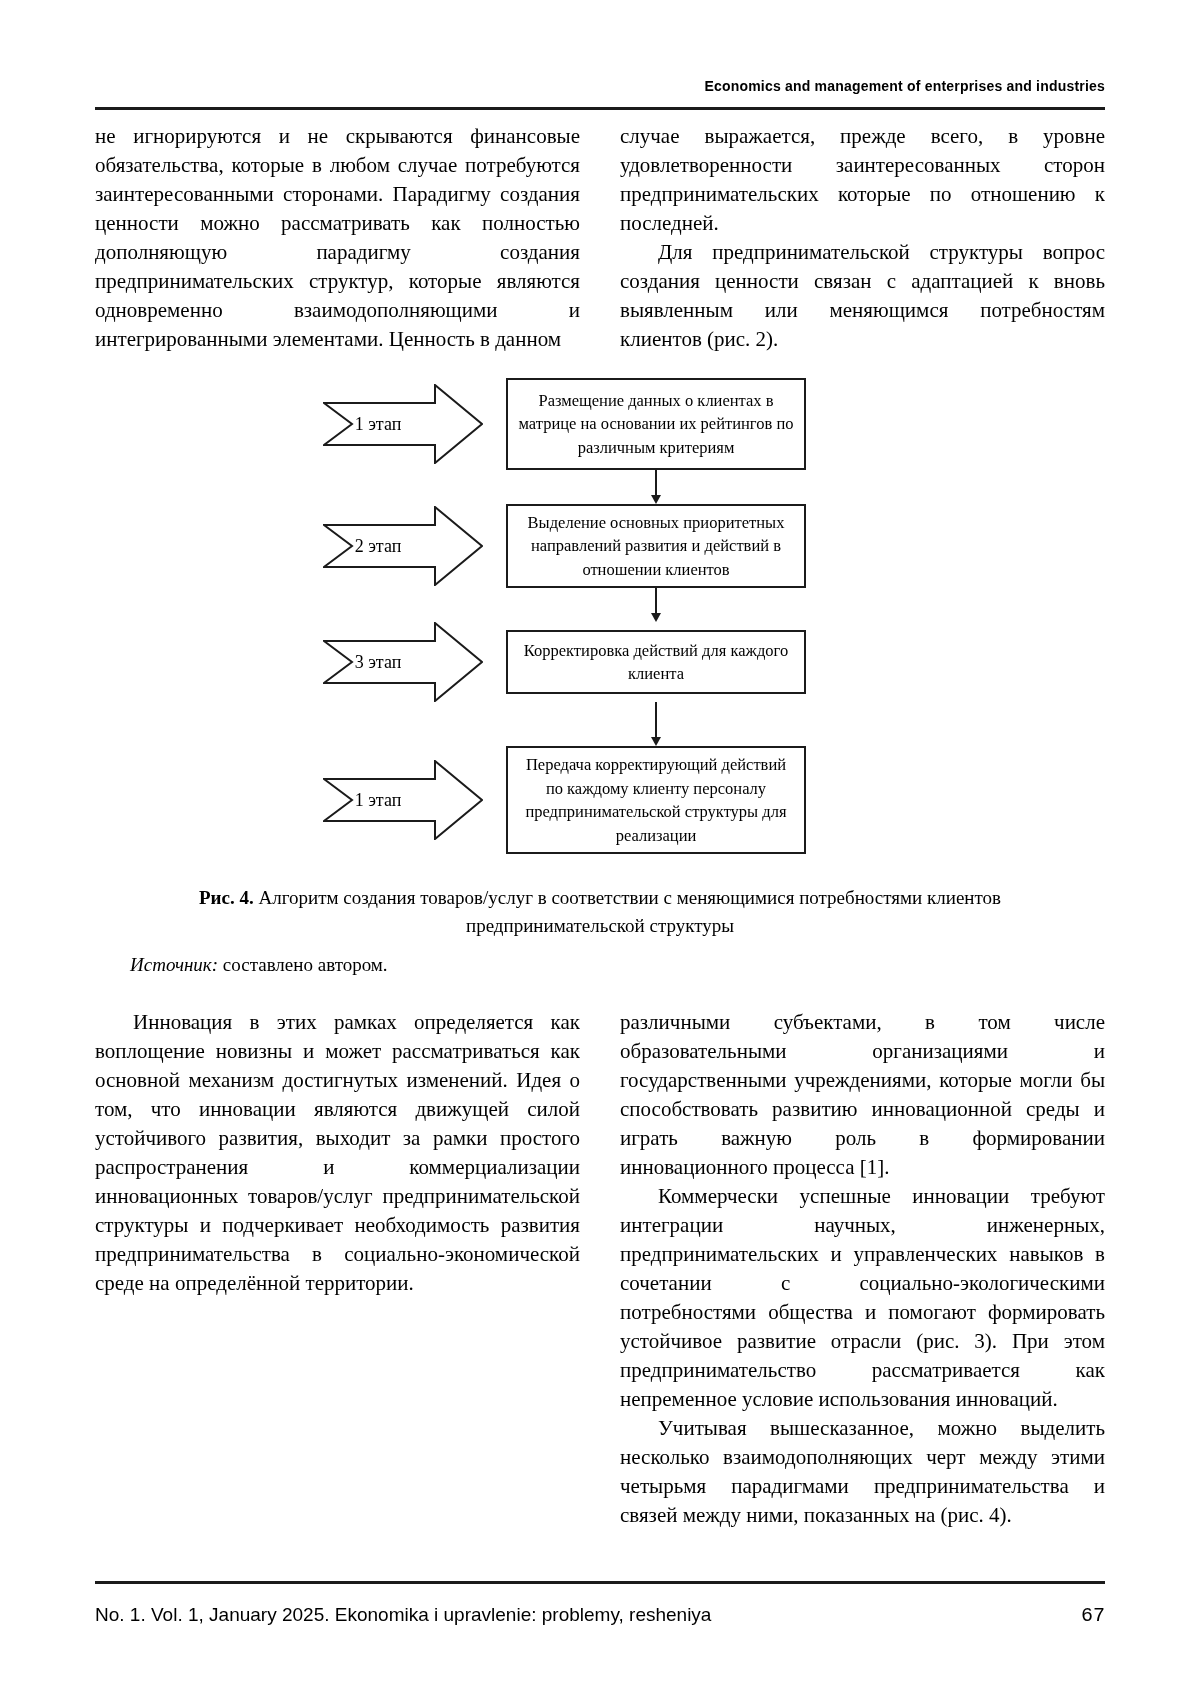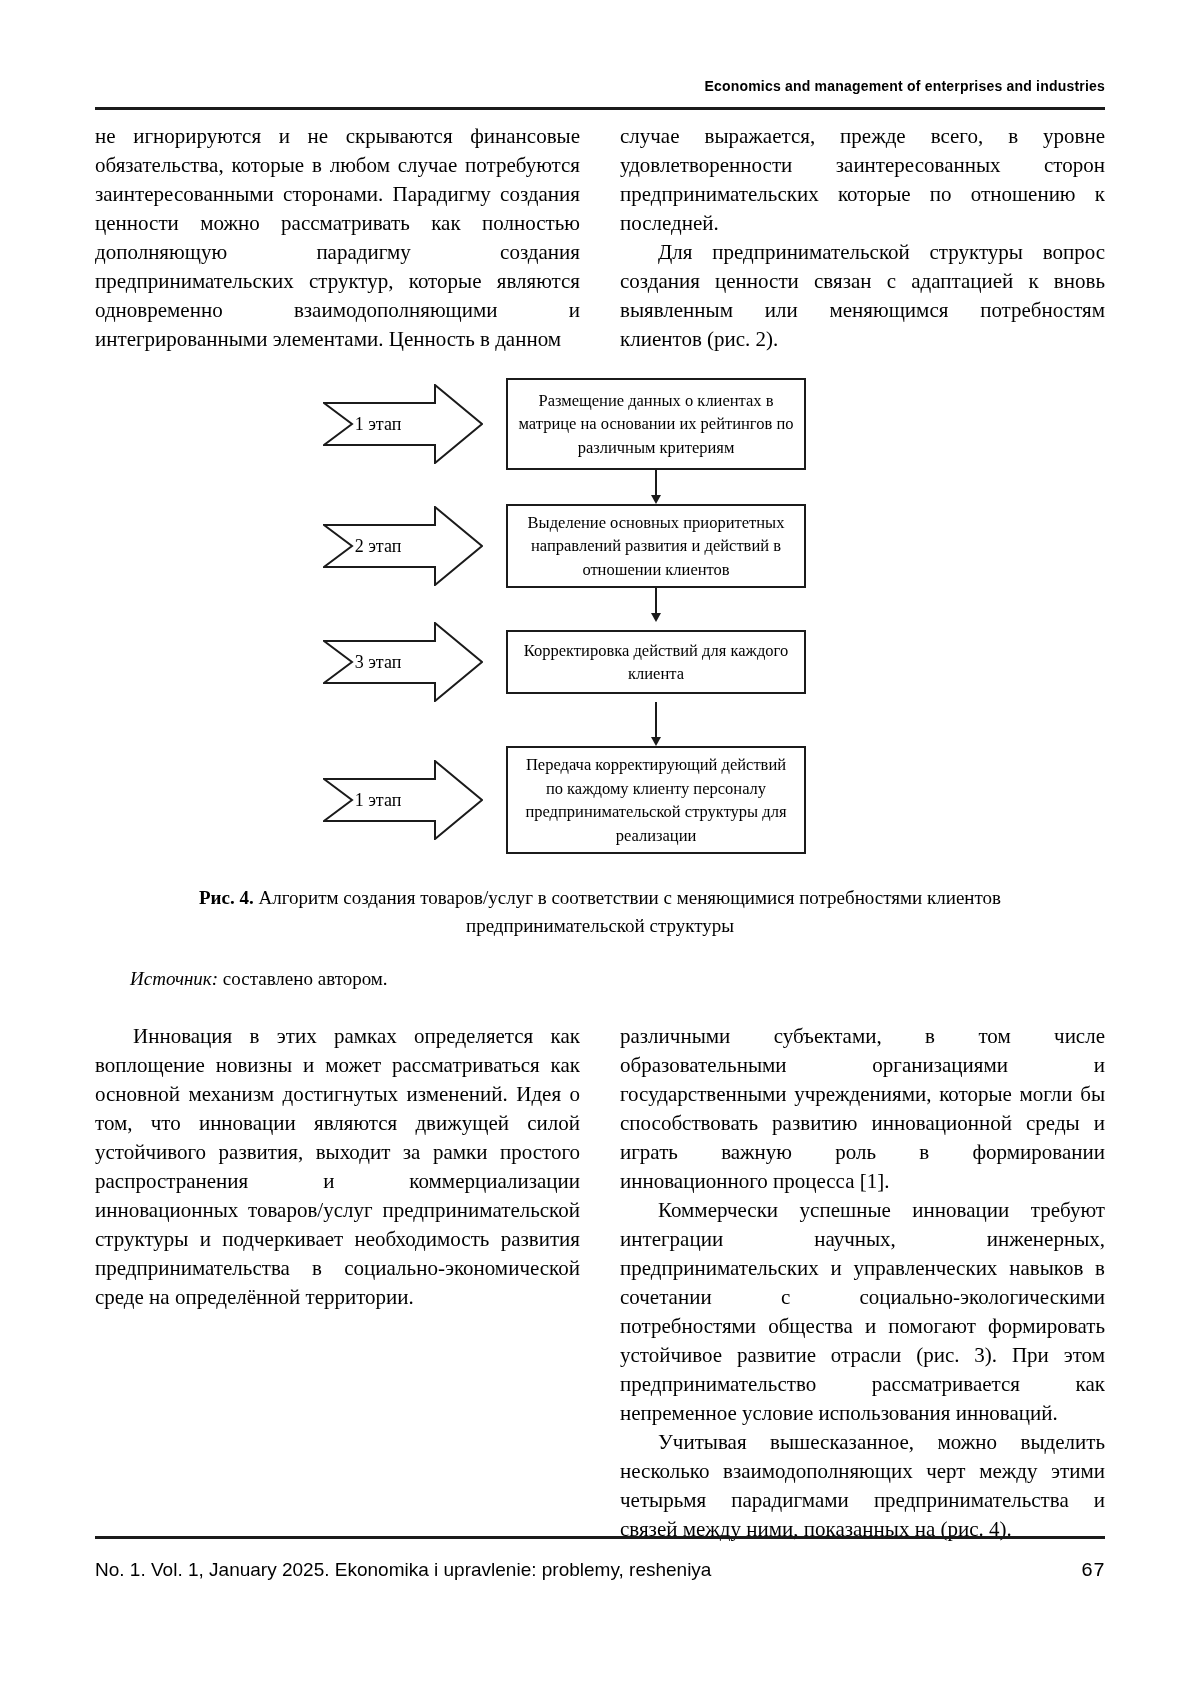--- a/index.html
+++ b/index.html
@@ -89,33 +89,33 @@
   }
   
   .fig-caption {
     margin-top: 30px;
     text-align: center;
     font-size: 19px;
     line-height: 28px;
     padding: 0 60px;
   }
   .fig-source {
-    margin-top: 28px;
+    margin-top: 14px;
     font-size: 19px;
     padding-left: 35px;
   }
   .fig-source .src-label { font-style: italic; }
   
   .lower { margin-top: 32px; }
   
   .footer {
     position: absolute;
     left: 95px;
     right: 95px;
-    top: 1536px;
+    top: 1581px;
     border-top: 3px solid #1b1b1b;
     padding-top: 20px;
     display: flex;
     justify-content: space-between;
     align-items: baseline;
     font-family: "Liberation Sans", sans-serif;
     font-size: 19px;
   }
   .page-number { font-size: 20px; font-family: Liberation Mono, monospace; }
 </style>

